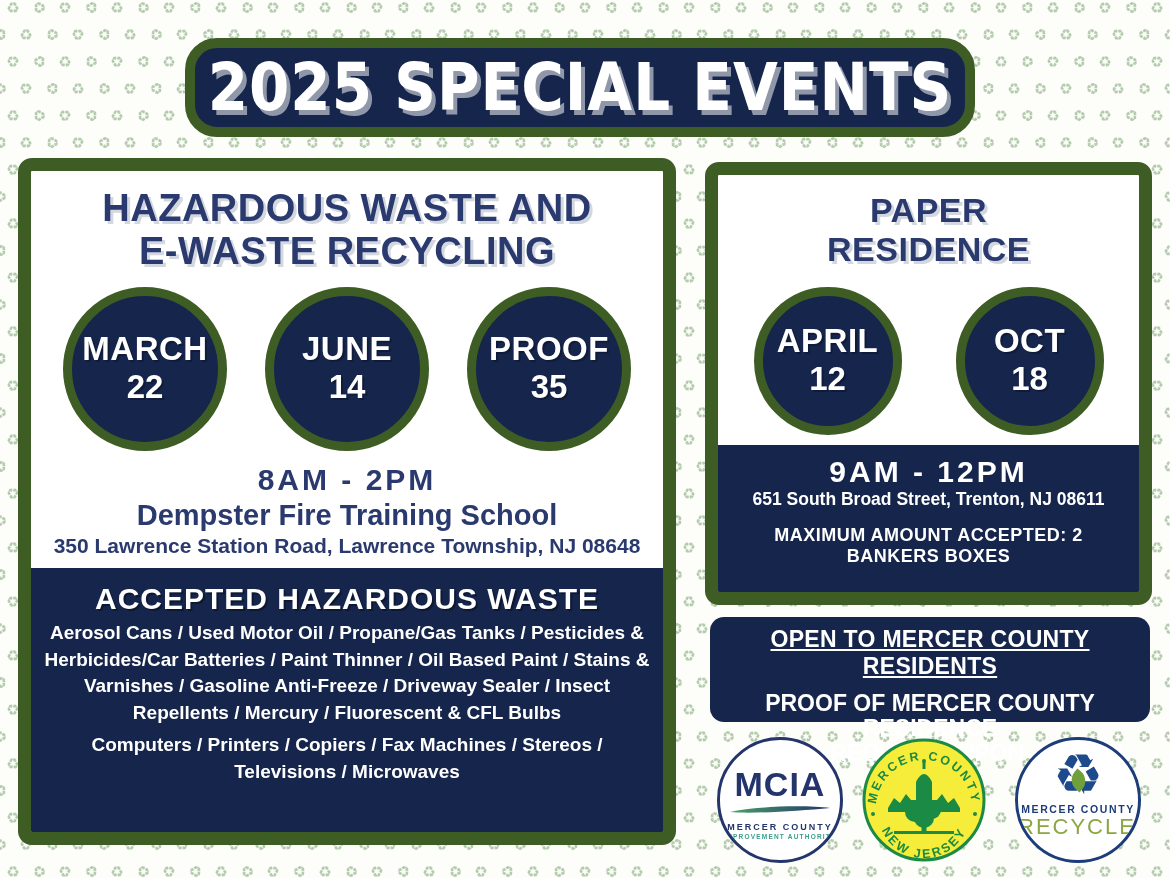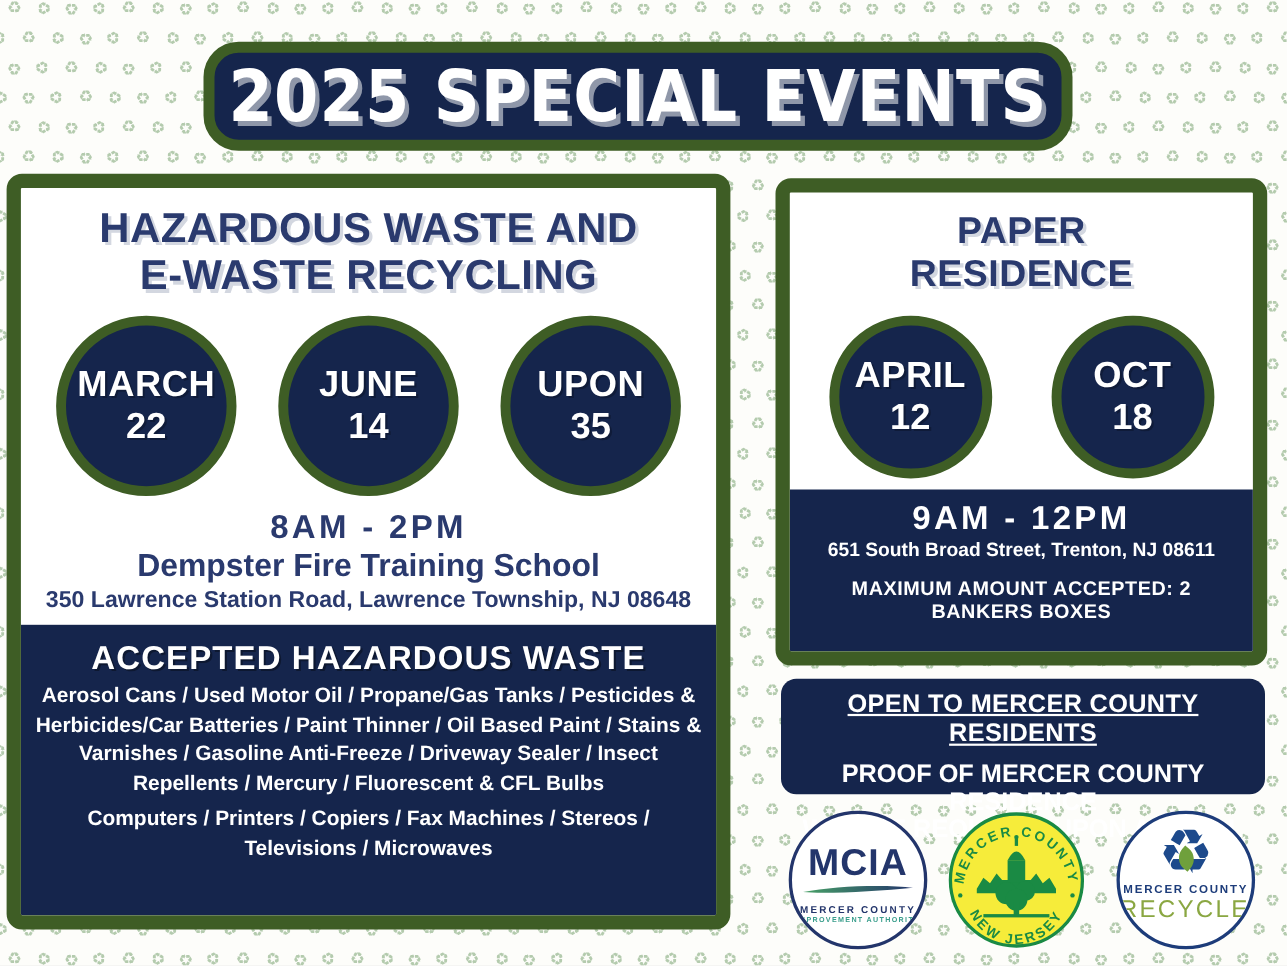--- a/index.html
+++ b/index.html
@@ -26,21 +26,21 @@
     margin:0; color:#ffffff; font-family:"DejaVu Sans", sans-serif;
     font-weight:bold; font-size:58px; letter-spacing:1px; white-space:nowrap;
     transform:scaleY(1.12); text-shadow:4px 4px 0 #8f97a9;
   }
 
   
   .panel {
     background:#ffffff; border:13px solid #3e5d25; border-radius:14px;
     display:flex; flex-direction:column; align-items:center; overflow:hidden;
   }
-  .panel-left  { left:6px;  top:158px; width:658px; height:687px; }
+  .panel-left  { left:18px;  top:158px; width:658px; height:687px; }
   .panel-right { left:705px; top:162px; width:447px; height:443px; }
 
   .panel h2 {
     margin:16px 0 0; color:#2a3a6e; text-align:center; font-weight:bold;
     text-shadow:3px 3px 0 #d3d7e0; letter-spacing:0.5px;
   }
   .panel-left h2  { font-size:38px; line-height:43px; }
   .panel-right h2 { font-size:34px; line-height:39px; }
 
   .circles { display:flex; justify-content:center; margin-top:14px; }
@@ -158,21 +158,21 @@
     <div class="circles">
       <div class="date-circle">
         <div class="month">MARCH</div>
         <div class="day">22</div>
       </div>
       <div class="date-circle">
         <div class="month">JUNE</div>
         <div class="day">14</div>
       </div>
       <div class="date-circle">
-        <div class="month">UPON</div>
+        <div class="month">PROOF</div>
         <div class="day">35</div>
       </div>
     </div>
     <div class="navy-text time-line">8AM - 2PM</div>
     <div class="navy-text venue-line">Dempster Fire Training School</div>
     <div class="navy-text addr-line">350 Lawrence Station Road, Lawrence Township, NJ 08648</div>
     <div class="navy-block">
       <h3>ACCEPTED HAZARDOUS WASTE</h3>
       <p class="items">Aerosol Cans / Used Motor Oil / Propane/Gas Tanks / Pesticides &amp; Herbicides/Car Batteries / Paint Thinner / Oil Based Paint / Stains &amp; Varnishes / Gasoline Anti-Freeze / Driveway Sealer / Insect Repellents / Mercury / Fluorescent &amp; CFL Bulbs</p>
       <p class="items">Computers / Printers / Copiers / Fax Machines / Stereos / Televisions / Microwaves</p>

